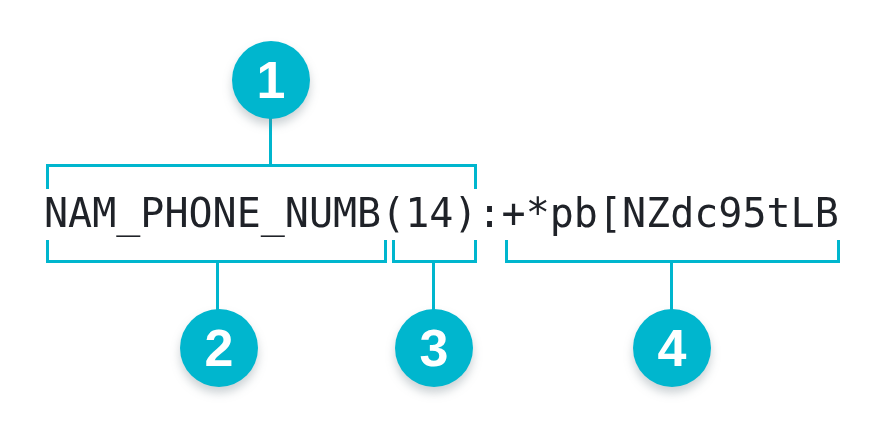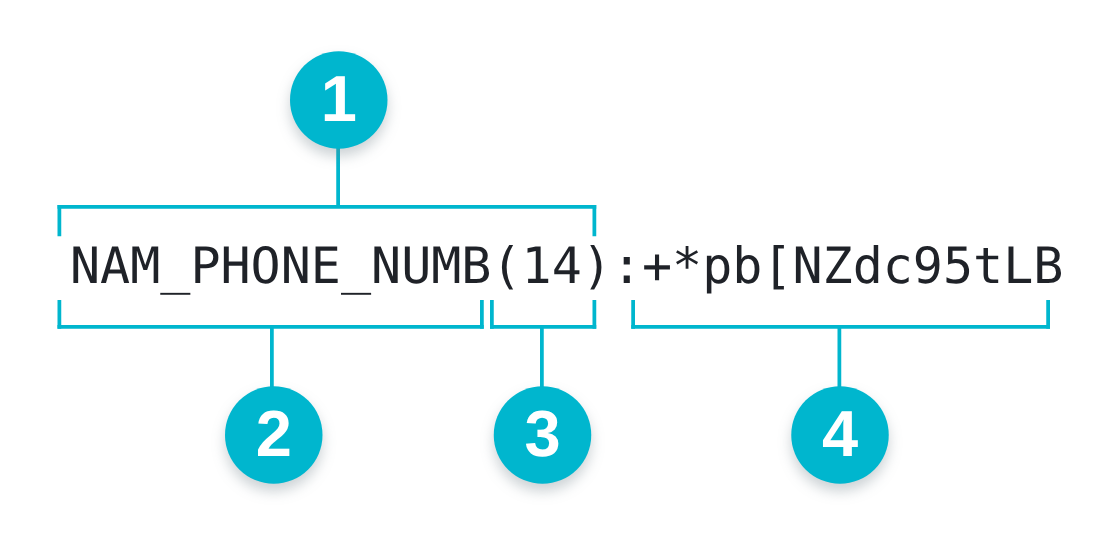--- a/index.html
+++ b/index.html
@@ -10,21 +10,21 @@
   .stage {
     position: relative;
     width: 890px;
     height: 430px;
     background: #ffffff;
     overflow: hidden;
     font-family: "Liberation Sans", sans-serif;
   }
   .code-string {
     position: absolute;
-    left: 56px;
+    left: 44px;
     top: 193px;
     font-family: "DejaVu Sans Mono", "Liberation Mono", monospace;
     font-size: 40px;
     line-height: 1;
     color: #1f2228;
     white-space: pre;
   }
   .callout-badge {
     position: absolute;
     width: 78px;

